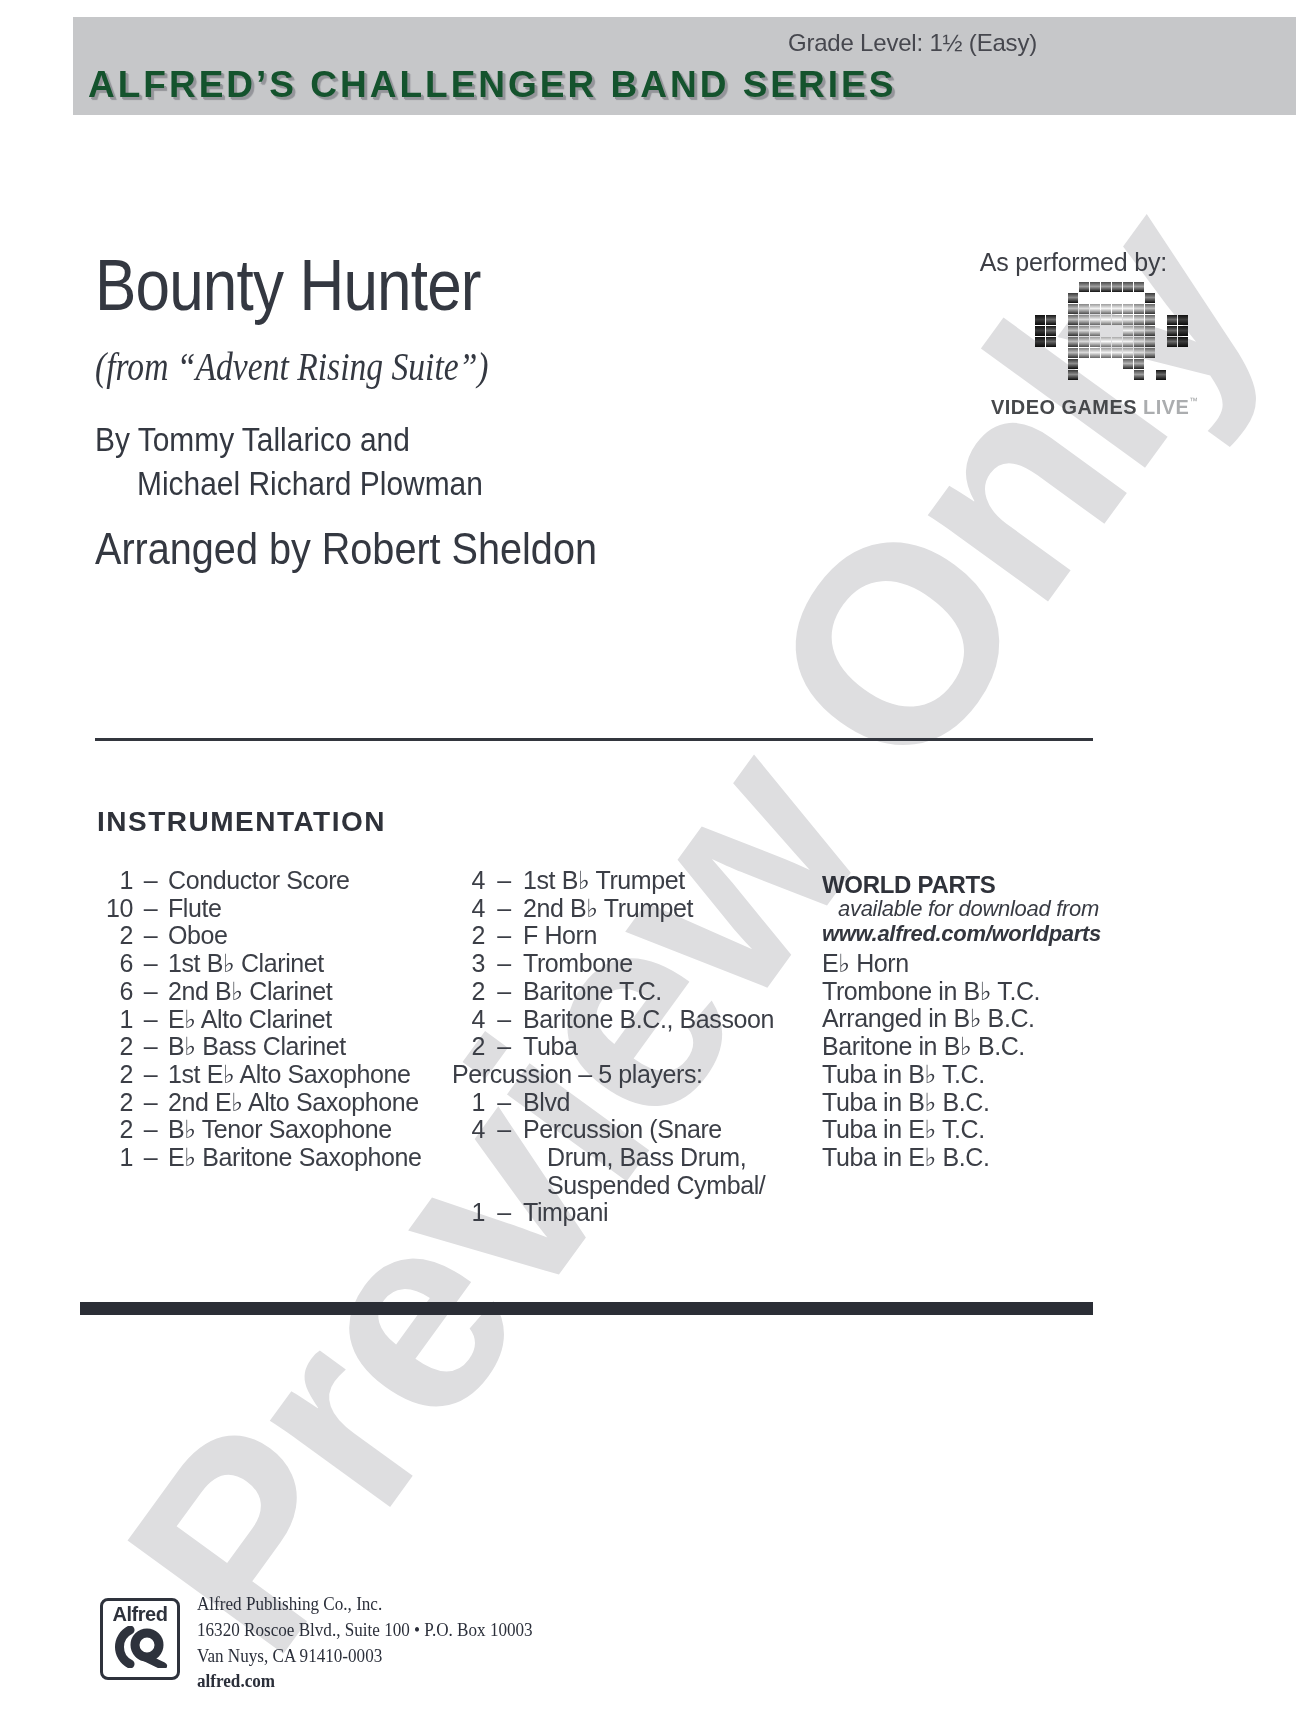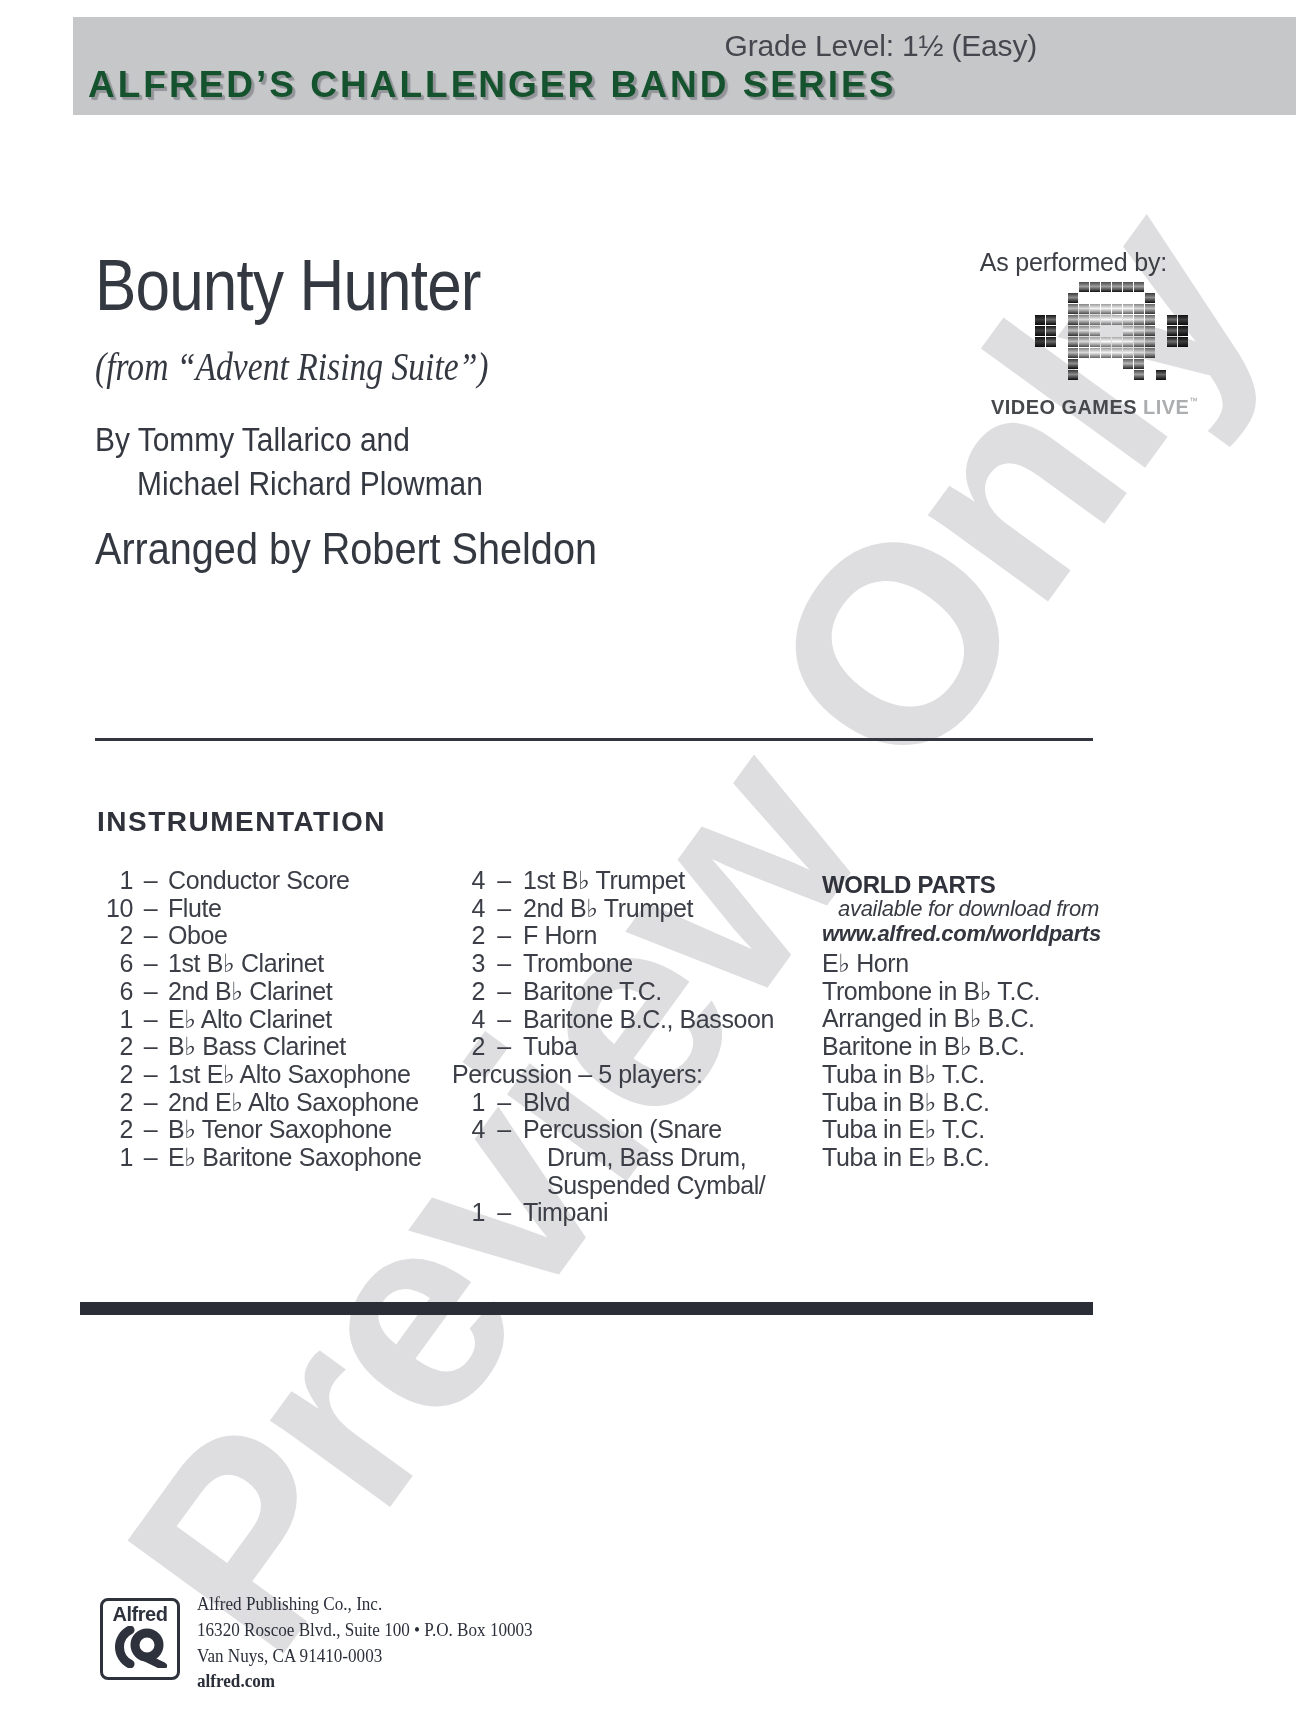--- a/index.html
+++ b/index.html
@@ -4,21 +4,21 @@
 <style>
   html,body{margin:0;padding:0;background:#fff;}
   .page{position:relative;width:1296px;height:1728px;background:#fff;overflow:hidden;
         font-family:"Liberation Sans","DejaVu Sans",sans-serif;color:var(--ink,#3a3d45);}
   
   .watermark{position:absolute;left:690px;top:930px;transform:translate(-50%,-50%) rotate(-54deg);
              font-size:280px;font-weight:bold;letter-spacing:-6px;white-space:nowrap;
              color:var(--watermark,#dedee0);z-index:1;}
   
   .band{position:absolute;left:73px;top:17px;right:0;height:98px;background:var(--band,#c6c7c9);z-index:2;}
-  .grade{position:absolute;top:12px;right:259px;font-size:30px;letter-spacing:-0.2px;color:#46474e;}
+  .grade{position:absolute;top:12px;right:259px;font-size:24px;letter-spacing:-0.2px;color:#46474e;}
   .series{position:absolute;left:15px;bottom:9px;font-size:37px;font-weight:bold;letter-spacing:3px;
           color:#14532d;text-shadow:2px 2px 0 #94959a,3px 3px 1px #94959a;white-space:nowrap;}
   
   .abs{position:absolute;z-index:3;}
   .title{left:95px;top:243px;font-size:73px;font-weight:500;color:#343841;transform:scaleX(.85);
          transform-origin:left top;white-space:nowrap;letter-spacing:-1px;}
   .subtitle{left:95px;top:343px;font-size:40px;font-style:italic;color:#343841;
             font-family:"Liberation Serif","DejaVu Serif",serif;transform:scaleX(.84);
             transform-origin:left top;white-space:nowrap;}
   .byline1{left:95px;top:420px;font-size:34px;color:#343841;transform:scaleX(.88);transform-origin:left top;white-space:nowrap;}

